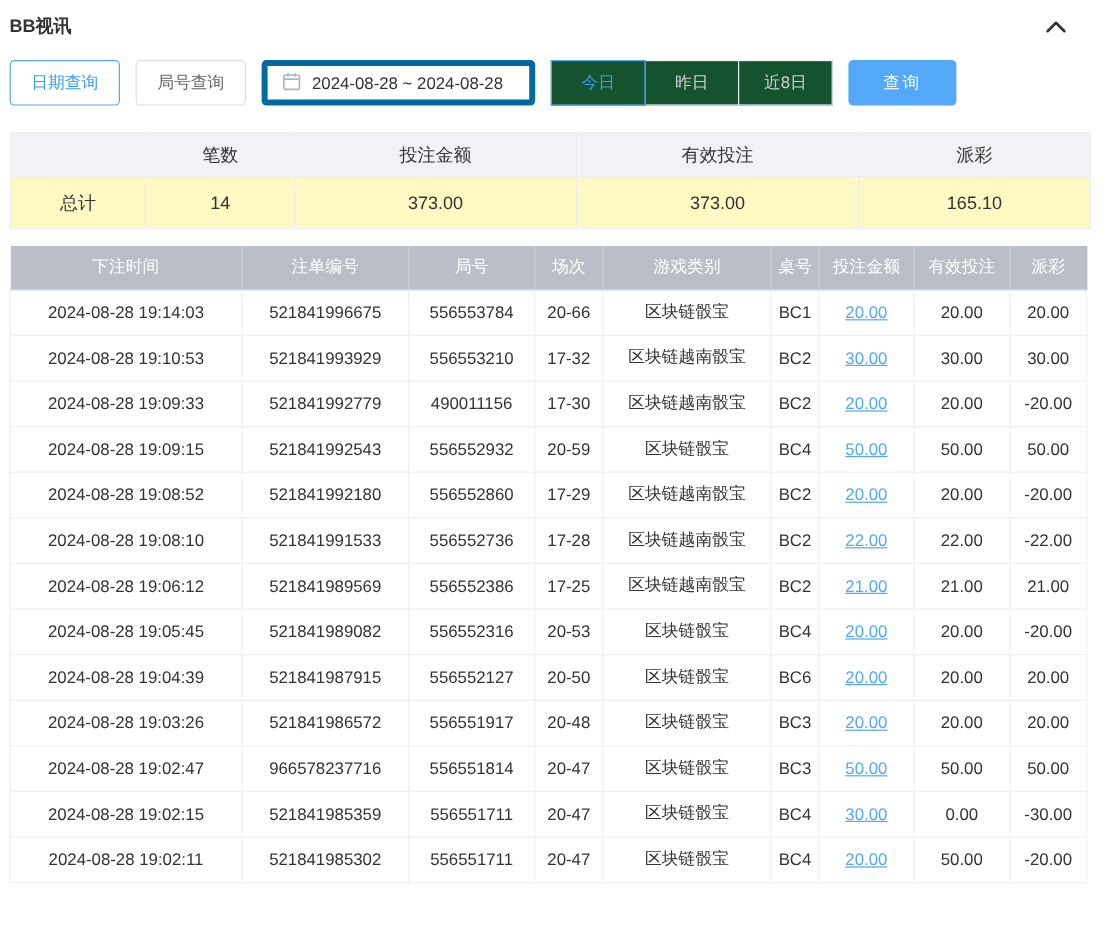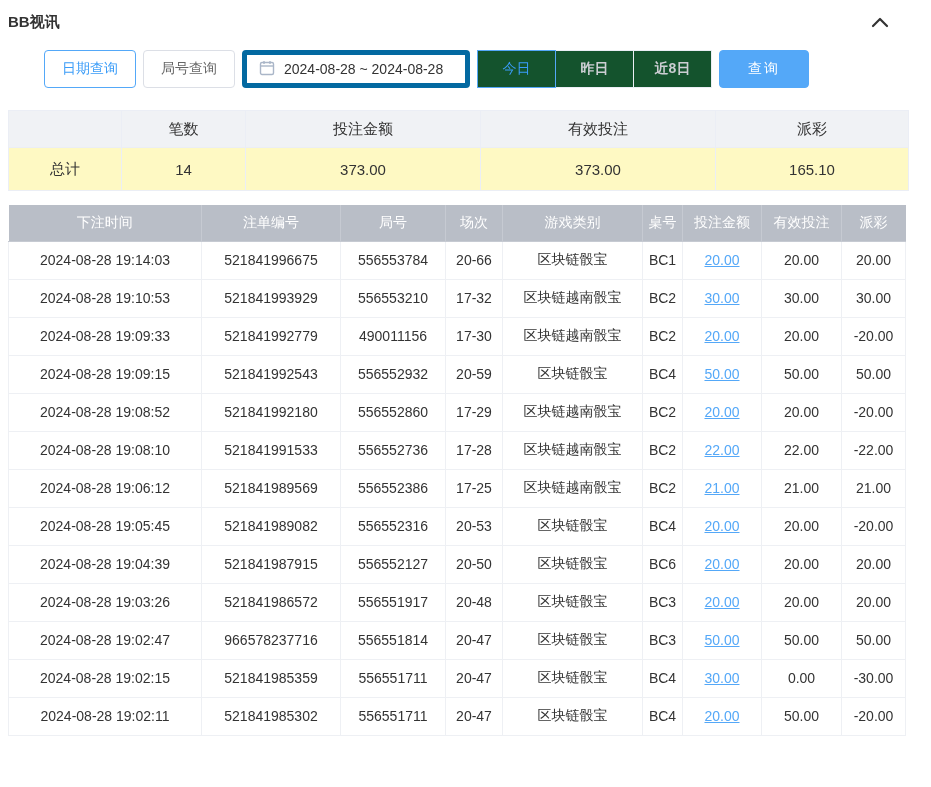--- a/index.html
+++ b/index.html
@@ -14,40 +14,40 @@
 
   
   .header-bar {
     display: flex; align-items: center; justify-content: space-between;
     height: 28px; padding-right: 30px;
   }
   .page-title { font-size: 15px; font-weight: 700; color: #333; }
   .collapse-btn { background: none; border: none; cursor: pointer; padding: 4px; line-height: 0; }
 
   
-  .filter-bar { display: flex; align-items: flex-end; margin-top: 14px; gap: 7px; margin-left: 36px; }
+  .filter-bar { display: flex; align-items: flex-end; margin-top: 14px; gap: 13px; }
   .btn { height: 38px; font-size: 14px; border-radius: 4px; background: #fff; cursor: pointer; }
   .btn-query-mode { padding: 0 17px; border: 1px solid; }
   .btn-blue-outline { border-color: #54a8f8; color: #3a9cf8; }
   .btn-gray-outline { border-color: #dcdfe6; color: #666; }
 
   .date-input {
     display: flex; align-items: center; gap: 9px;
     width: 228px; height: 38px; padding: 0 12px;
     border: 5px solid #0369a1; border-radius: 4px;
     font-size: 14px; color: #333; background: #fff; cursor: pointer;
   }
   .date-input svg { flex: 0 0 auto; }
 
   .range-group { display: flex; }
   .range-btn {
     width: 79px; height: 38px; background: #14532d;
     border: 1px solid #ebeef5; color: #ccced3; font-size: 14px; cursor: pointer;
   }
-  .range-btn + .range-btn { margin-left: -1px; font-weight: bold; }
+  .range-btn + .range-btn { margin-left: -1px; }
   .range-btn.active { border: 1px solid #54a8f8; color: #3a9cf8; position: relative; z-index: 1; }
 
   .btn-search {
     width: 90px; height: 38px; border: 1px solid #54a8f8;
     background: #54a8f8; color: #fff; font-size: 14px; letter-spacing: 2px;
   }
 
   
   table { border-collapse: collapse; table-layout: fixed; }
   .summary-table { width: 900px; margin-top: 22px; font-size: 15px; }

